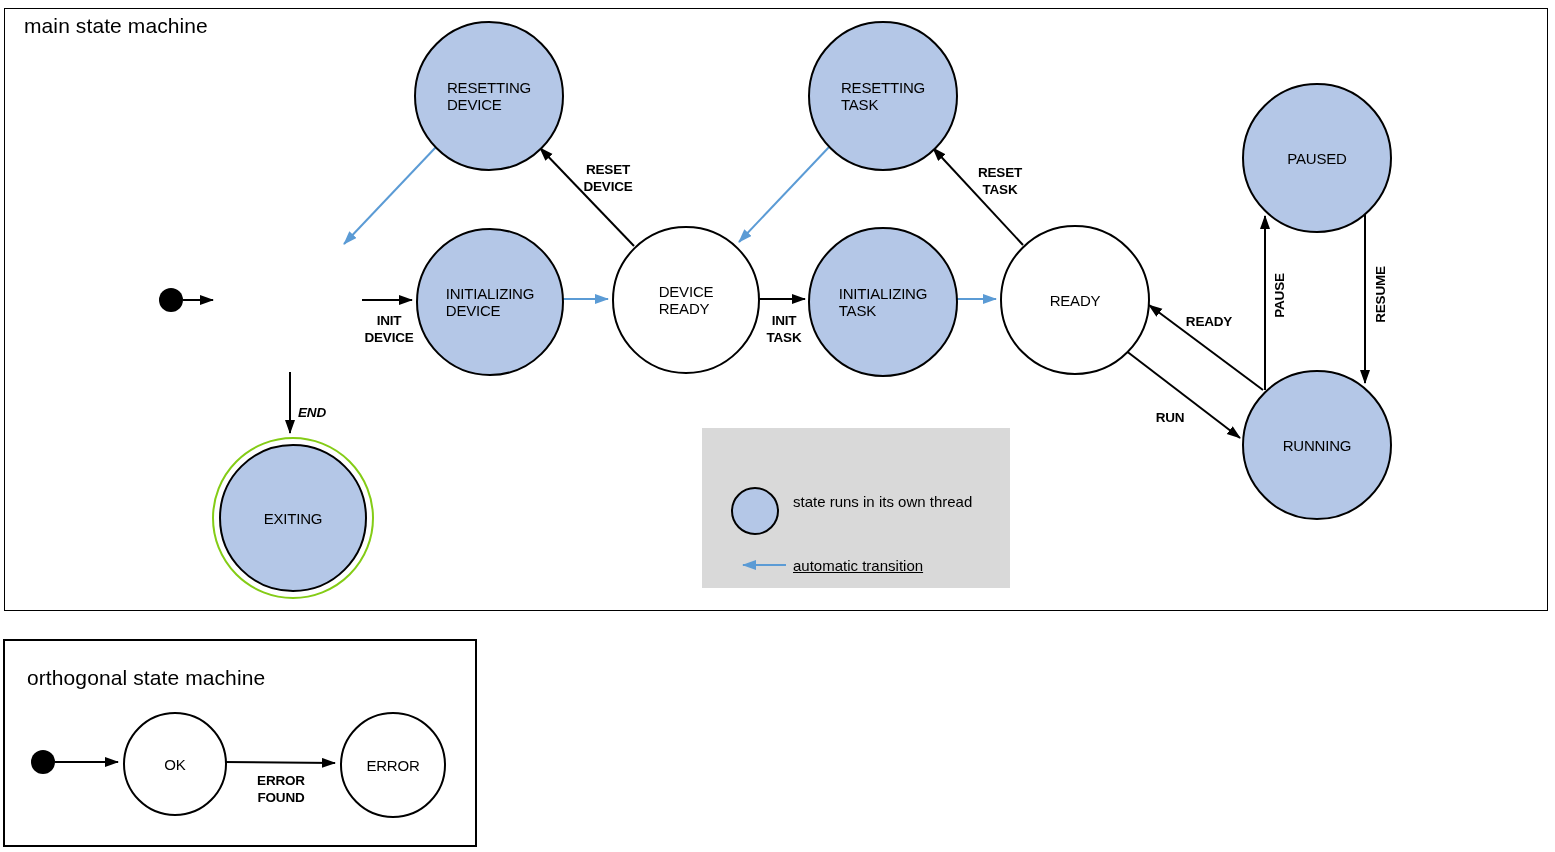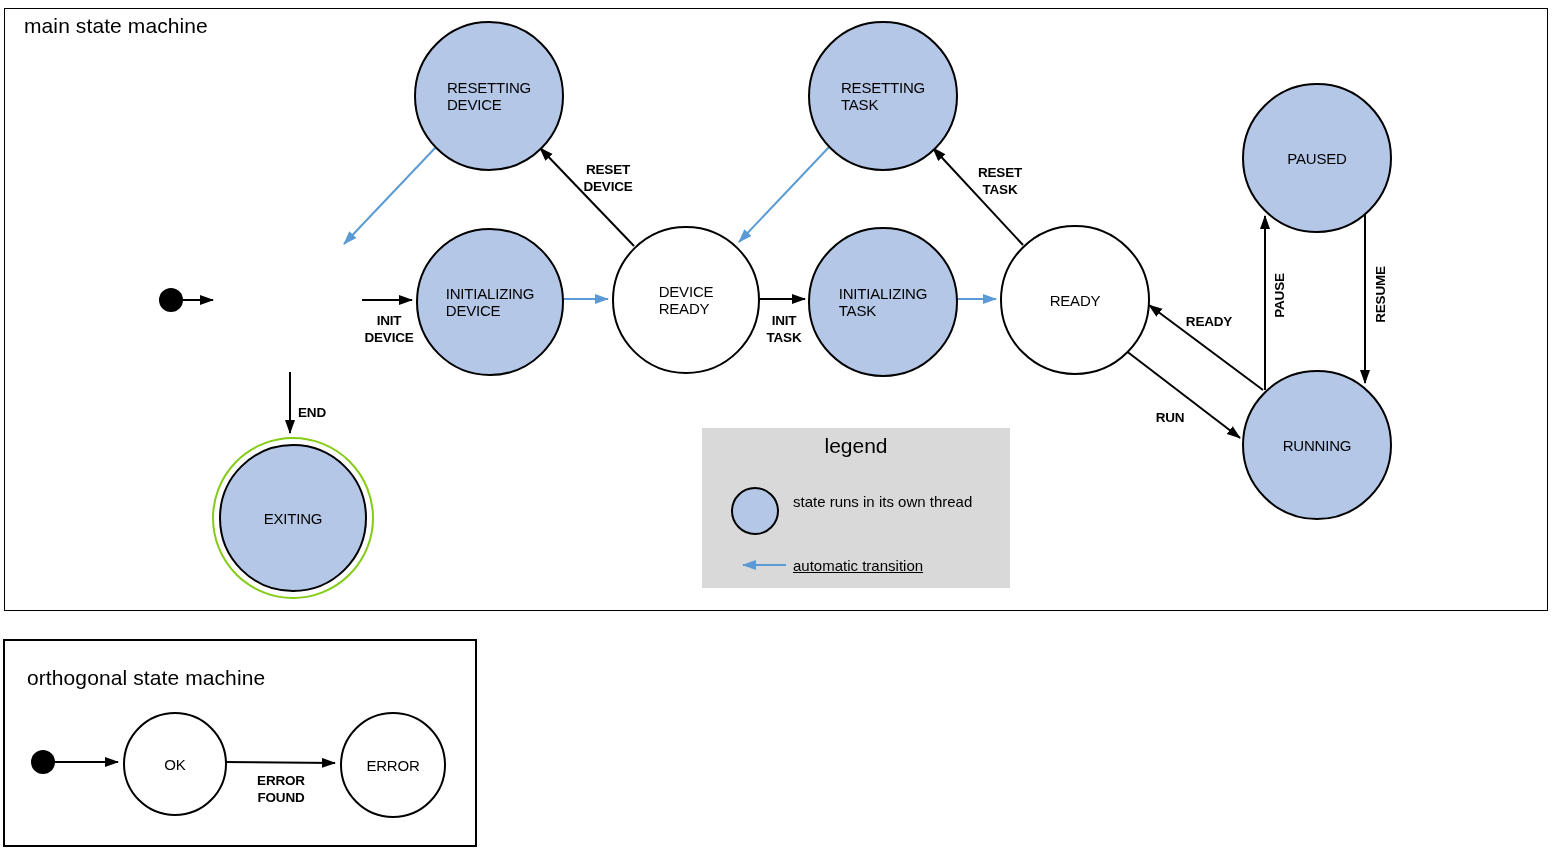--- a/index.html
+++ b/index.html
@@ -152,27 +152,26 @@
   </div>
 
   <div class="edge-label" style="left:339px; top:312px; width:100px;">INIT
 DEVICE</div>
   <div class="edge-label" style="left:558px; top:161px; width:100px;">RESET
 DEVICE</div>
   <div class="edge-label" style="left:734px; top:312px; width:100px;">INIT
 TASK</div>
   <div class="edge-label" style="left:950px; top:164px; width:100px;">RESET
 TASK</div>
-  <div class="edge-label" style="left:287px; top:404px; width:50px;">END</div>
+  <div class="edge-label" style="left:287px; top:404px; width:50px;font-style:italic;">END</div>
   <div class="edge-label" style="left:1140px; top:409px; width:60px;">RUN</div>
   <div class="edge-label" style="left:1179px; top:313px; width:60px;">READY</div>
   <div class="edge-label vertical" style="left:1249px; top:287px; width:60px;">PAUSE</div>
   <div class="edge-label vertical" style="left:1345px; top:286px; width:70px;">RESUME</div>
 
-  <div class="legend-title">legend</div>
   <div class="legend-swatch-circle"></div>
   <div class="legend-text thread">state runs in its own thread</div>
   <div class="legend-text auto">automatic transition</div>
 
   <div class="state" style="left:123px; top:712px; width:100px; height:100px;">
     <div class="state-label">OK</div>
   </div>
   <div class="state" style="left:340px; top:712px; width:102px; height:102px;">
     <div class="state-label">ERROR</div>
   </div>

